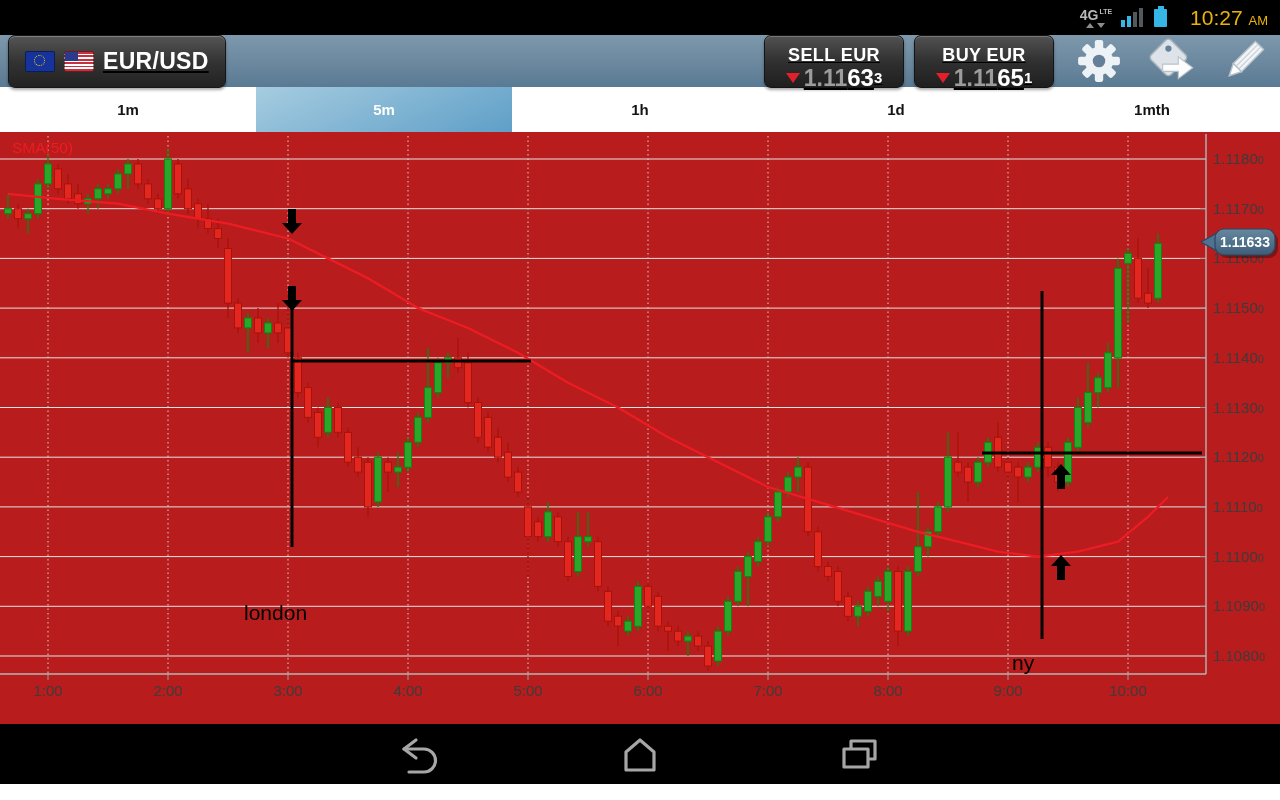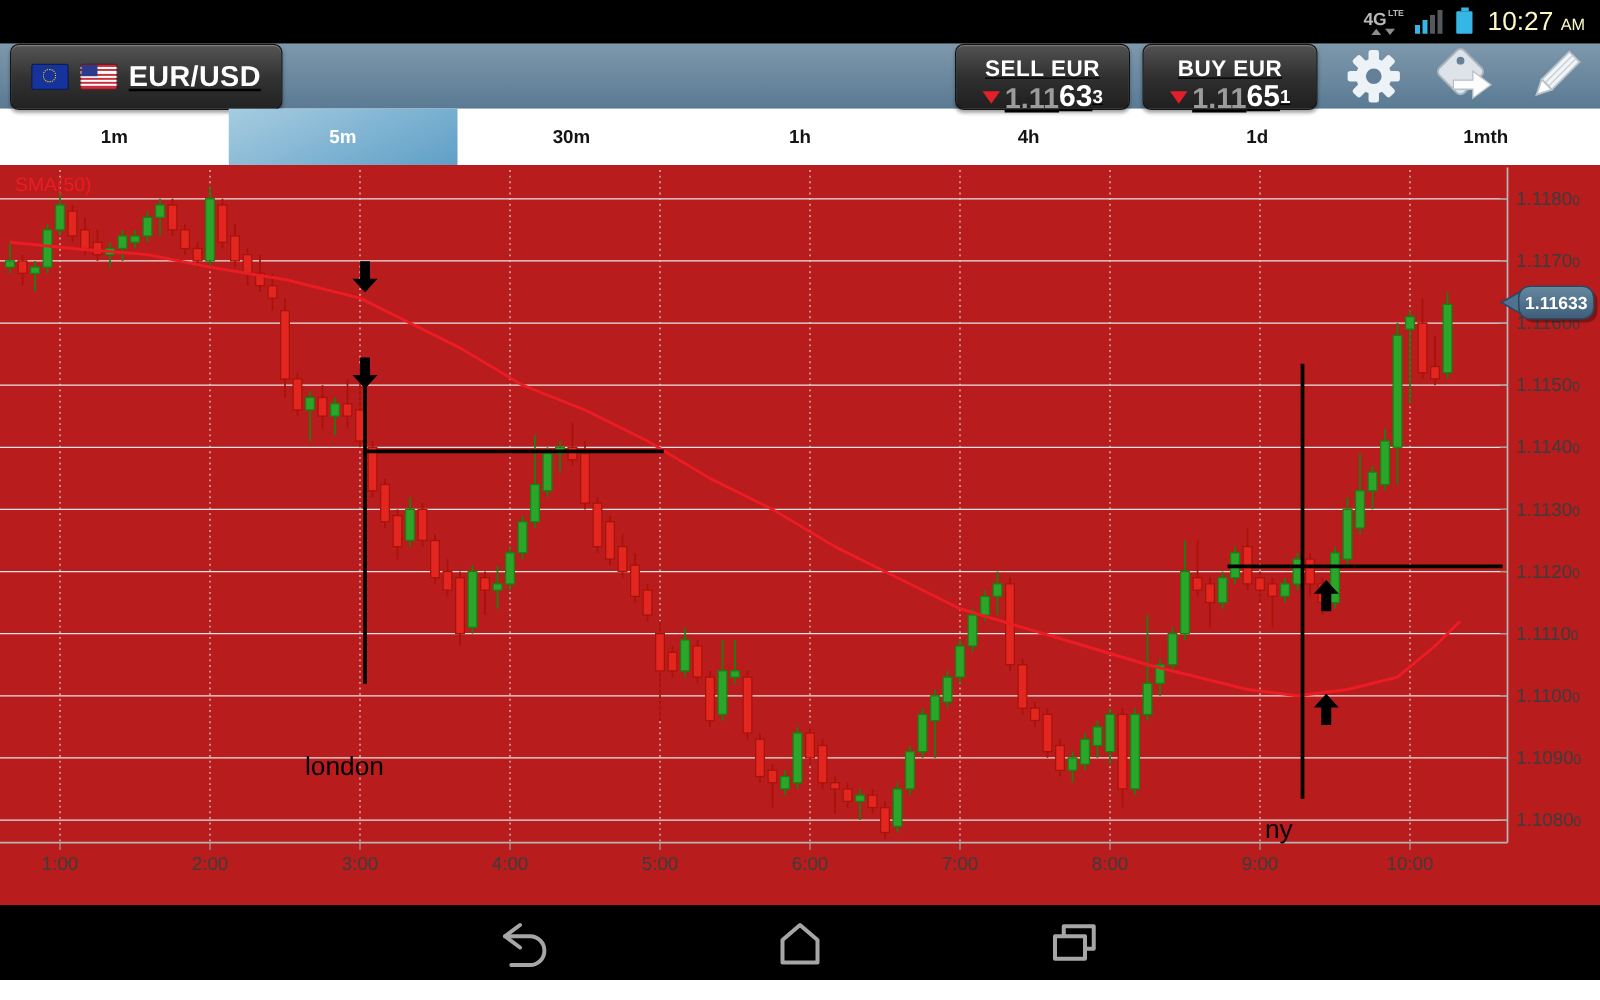--- a/index.html
+++ b/index.html
@@ -20,21 +20,21 @@
   .tri-up-sm { width:0;height:0;border-left:4px solid transparent;border-right:4px solid transparent;border-bottom:5px solid #8d8d8d; }
   .tri-dn-sm { width:0;height:0;border-left:4px solid transparent;border-right:4px solid transparent;border-top:5px solid #8d8d8d; }
   .sig { display:flex; align-items:flex-end; gap:2px; }
   .sig span { width:4px; display:block; }
   .sig .s1 { height:7px;  background:#35b6e5; }
   .sig .s2 { height:11px; background:#35b6e5; }
   .sig .s3 { height:15px; background:#53585c; }
   .sig .s4 { height:19px; background:#53585c; }
   .battery { width:13px; height:18px; background:#35b6e5; border-radius:1px; position:relative; margin-left:2px; }
   .battery:before { content:''; position:absolute; top:-3px; left:3.5px; width:6px; height:3px; background:#35b6e5; }
-  .clock { color:#fef9c3; font-size:21px; margin-left:3px; }
+  .clock { color:#eab308; font-size:21px; margin-left:14px; }
   .clock .ampm { font-size:13px; }
   
   .header {
     height:52px; background:linear-gradient(#7e98ac,#5a7a93);
     display:flex; align-items:center; padding:0 12px 0 8px;text-decoration:underline;
   }
   .pair-btn {
     height:53px; min-width:192px; border-radius:7px; border:1px solid #161616;
     background:linear-gradient(#555 0%,#333 50%,#222 100%);
     box-shadow:inset 0 1px 0 rgba(255,255,255,.25), 0 2px 3px rgba(0,0,0,.35);
@@ -161,23 +161,21 @@
         <line x1="24.8" y1="2" x2="24.8" y2="32" stroke="#c9d2d9" stroke-width="1.2"></line>
         <polygon points="17.5,32 28.5,32 23,43" fill="#fff" stroke="#b9c3cb" stroke-width="1.4"></polygon>
       </g>
     </svg>
   </div>
 </div>
 
 <div class="tabs">
   <div class="tab">1m</div>
   <div class="tab selected">5m</div>
-  <div class="tab">30m</div>
   <div class="tab">1h</div>
-  <div class="tab">4h</div>
   <div class="tab">1d</div>
   <div class="tab">1mth</div>
 </div>
 
 <div class="chart">
   <svg id="chart-svg" width="1280" height="592" viewBox="0 148 1280 592">
       <defs>
         <linearGradient id="flagGrad" x1="0" y1="0" x2="0" y2="1">
           <stop offset="0" stop-color="#66889f"></stop>
           <stop offset="1" stop-color="#3d5d79"></stop>

